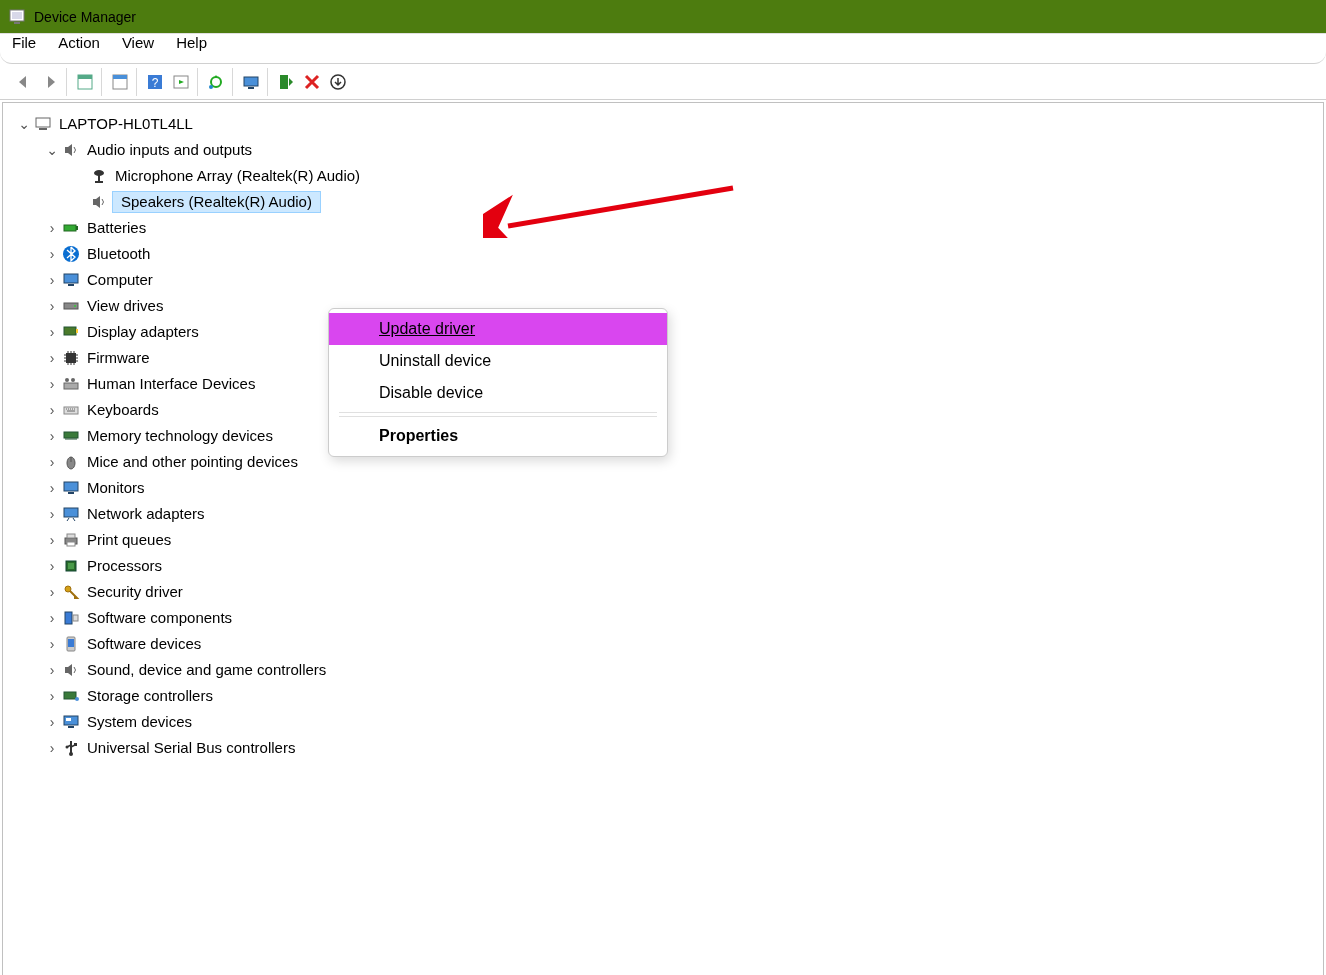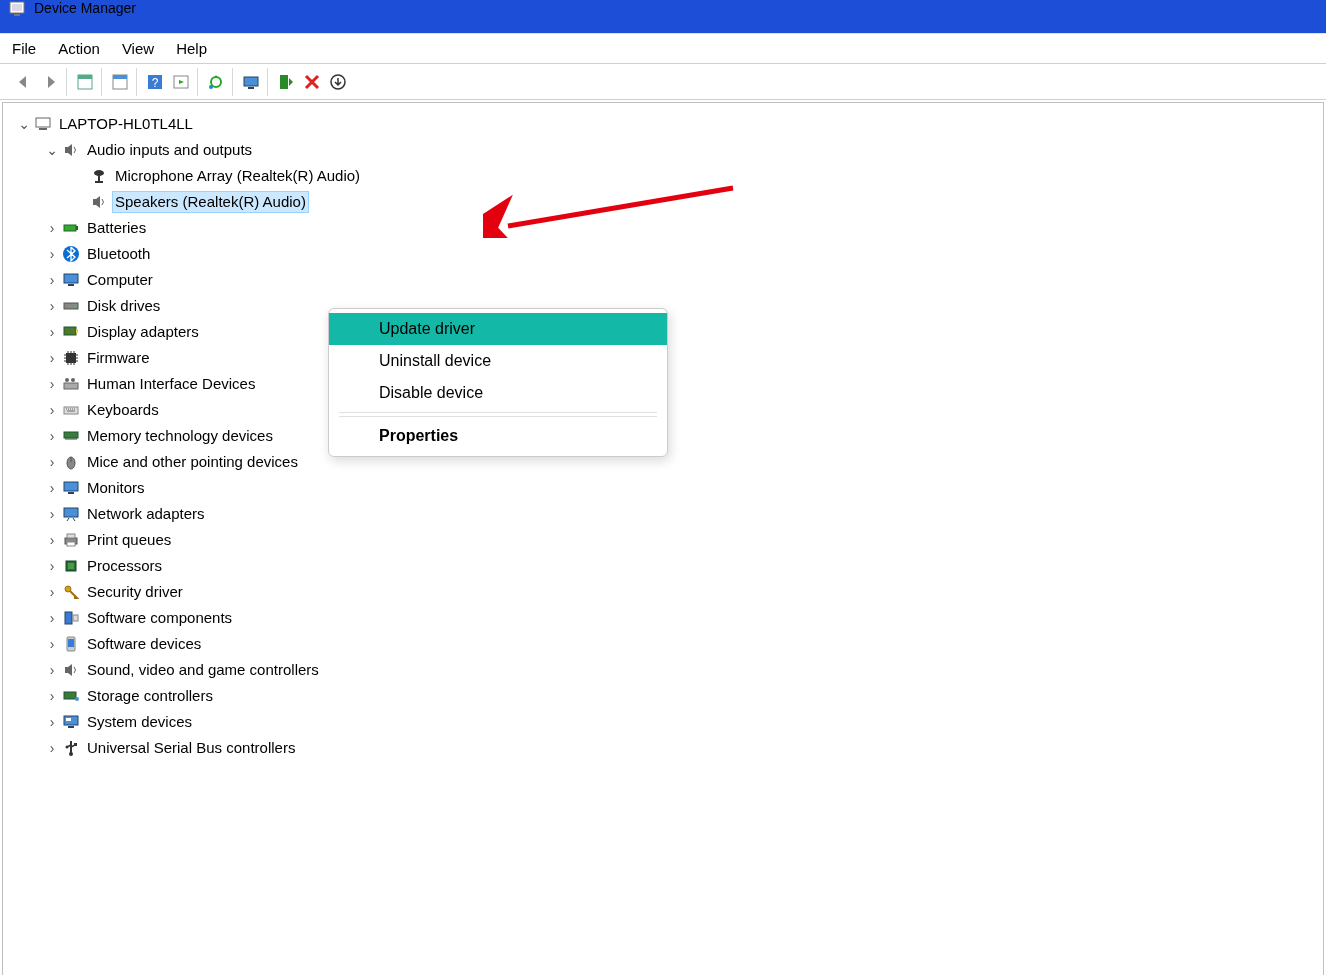--- a/index.html
+++ b/index.html
@@ -1,47 +1,47 @@
 <!DOCTYPE html>
 <html><head>
   <meta charset="utf-8">
   <style>
     * { box-sizing: border-box; margin: 0; padding: 0; }
     body { font-family: "Segoe UI", sans-serif; font-size: 14px; background: #fff; color: #000; width: 1326px; height: 975px; overflow: hidden; position: relative; }
     
-    .titlebar { height: 34px; background: #1d4ed8; display: flex; padding-left: 8px; border-bottom: 1px solid #e0e0e0; }
+    .titlebar { height: 34px; background: #4d7c0f; display: flex; align-items: center; padding-left: 8px; border-bottom: 1px solid #e0e0e0; }
     .titlebar-icon { width: 18px; height: 18px; display: inline-flex; align-items: center; justify-content: center; margin-right: 8px; }
     .titlebar-text { font-size: 14px; }
     
-    .menubar { height: 30px; display: flex; align-items: center; padding-left: 12px; gap: 22px; border-bottom: 1px solid #d0d0d0; }
+    .menubar { height: 30px; display: flex; padding-left: 12px; gap: 22px; border-bottom: 1px solid #d0d0d0; border-radius: 12px; }
     .menu-item { font-size: 15px; cursor: default; }
     
     .toolbar { height: 36px; display: flex; align-items: center; padding-left: 8px; gap: 2px; border-bottom: 1px solid #d0d0d0; }
     .toolbar-group { display: flex; gap: 2px; padding: 0 4px; border-right: 1px solid #d8d8d8; height: 28px; align-items: center; }
     .toolbar-group:last-child { border-right: none; }
     .toolbar-btn { width: 24px; height: 24px; display: flex; align-items: center; justify-content: center; }
     
     .content { position: relative; padding: 8px 10px; background: #fff; height: calc(975px - 100px); border: 1px solid #c0c0c0; margin: 2px; }
     
     .tree { font-size: 15px; line-height: 1.35; }
     .tree-node { display: flex; align-items: center; height: 26px; white-space: nowrap; }
     .expander { width: 18px; display: inline-flex; justify-content: center; color: #555; cursor: default; font-size: 14px; }
     .pad { width: 18px; display: inline-block; }
     .node-icon { width: 20px; height: 20px; display: inline-flex; align-items: center; justify-content: center; margin-right: 4px; }
     
     .indent-0 { padding-left: 2px; }
     .indent-1 { padding-left: 30px; }
     .indent-2 { padding-left: 58px; text-align: center; }
     
-    .selected .text-label { background: #cce8ff; outline: 1px solid #99d1ff; padding: 0 2px; }
+    .selected .text-label { background: #cce8ff; outline: 1px solid #99d1ff; padding: 0 8px; }
     .text-label { padding: 0 2px; }
     
     .context-menu { position: absolute; left: 325px; top: 205px; width: 340px; background: #fff; border: 1px solid #ccc; box-shadow: 2px 4px 12px rgba(0,0,0,0.15); border-radius: 6px; padding: 4px 0; z-index: 10; }
     .ctx-item { padding: 7px 10px 7px 50px; font-size: 16px; cursor: default; }
-    .ctx-item.hover { background: #14b8a6; }
+    .ctx-item.hover { background: #d946ef; text-decoration: underline; }
     .ctx-sep { height: 1px; background: #e0e0e0; margin: 3px 10px; }
     .ctx-item.bold { font-weight: 600; }
     
     .arrow-annot { position: absolute; pointer-events: none; z-index: 20; }
     .ico { width:18px; height:18px; display:block; }
   </style>
 </head>
 <body>
 
 <div class="titlebar">
@@ -225,21 +225,21 @@
     </div>
 
     <div class="tree-node indent-1">
       <span class="expander">›</span>
       <span class="node-icon">
           <svg class="ico" viewBox="0 0 18 18">
             <rect x="2" y="6" width="14" height="6" fill="#888" stroke="#555"></rect>
             <circle cx="13" cy="9" r="1" fill="#3c3"></circle>
           </svg>
         </span>
-      <span class="text-label">Disk drives</span>
+      <span class="text-label">View drives</span>
     </div>
 
     <div class="tree-node indent-1">
       <span class="expander">›</span>
       <span class="node-icon">
           <svg class="ico" viewBox="0 0 18 18">
             <rect x="2" y="4" width="12" height="8" fill="#4a7a2a" stroke="#253"></rect>
             <rect x="14" y="6" width="2" height="4" fill="#fc3"></rect>
           </svg>
         </span>
@@ -381,21 +381,21 @@
     </div>
 
     <div class="tree-node indent-1">
       <span class="expander">›</span>
       <span class="node-icon">
           <svg class="ico" viewBox="0 0 18 18">
             <path d="M3 6 L6 6 L10 3 L10 15 L6 12 L3 12 Z" fill="#666"></path>
             <path d="M12 6 Q15 9 12 12" fill="none" stroke="#666"></path>
           </svg>
         </span>
-      <span class="text-label">Sound, video and game controllers</span>
+      <span class="text-label">Sound, device and game controllers</span>
     </div>
 
     <div class="tree-node indent-1">
       <span class="expander">›</span>
       <span class="node-icon">
           <svg class="ico" viewBox="0 0 18 18">
             <rect x="2" y="5" width="12" height="7" fill="#3a7a3a" stroke="#253"></rect>
             <circle cx="15" cy="12" r="2" fill="#4a90d9"></circle>
           </svg>
         </span>

